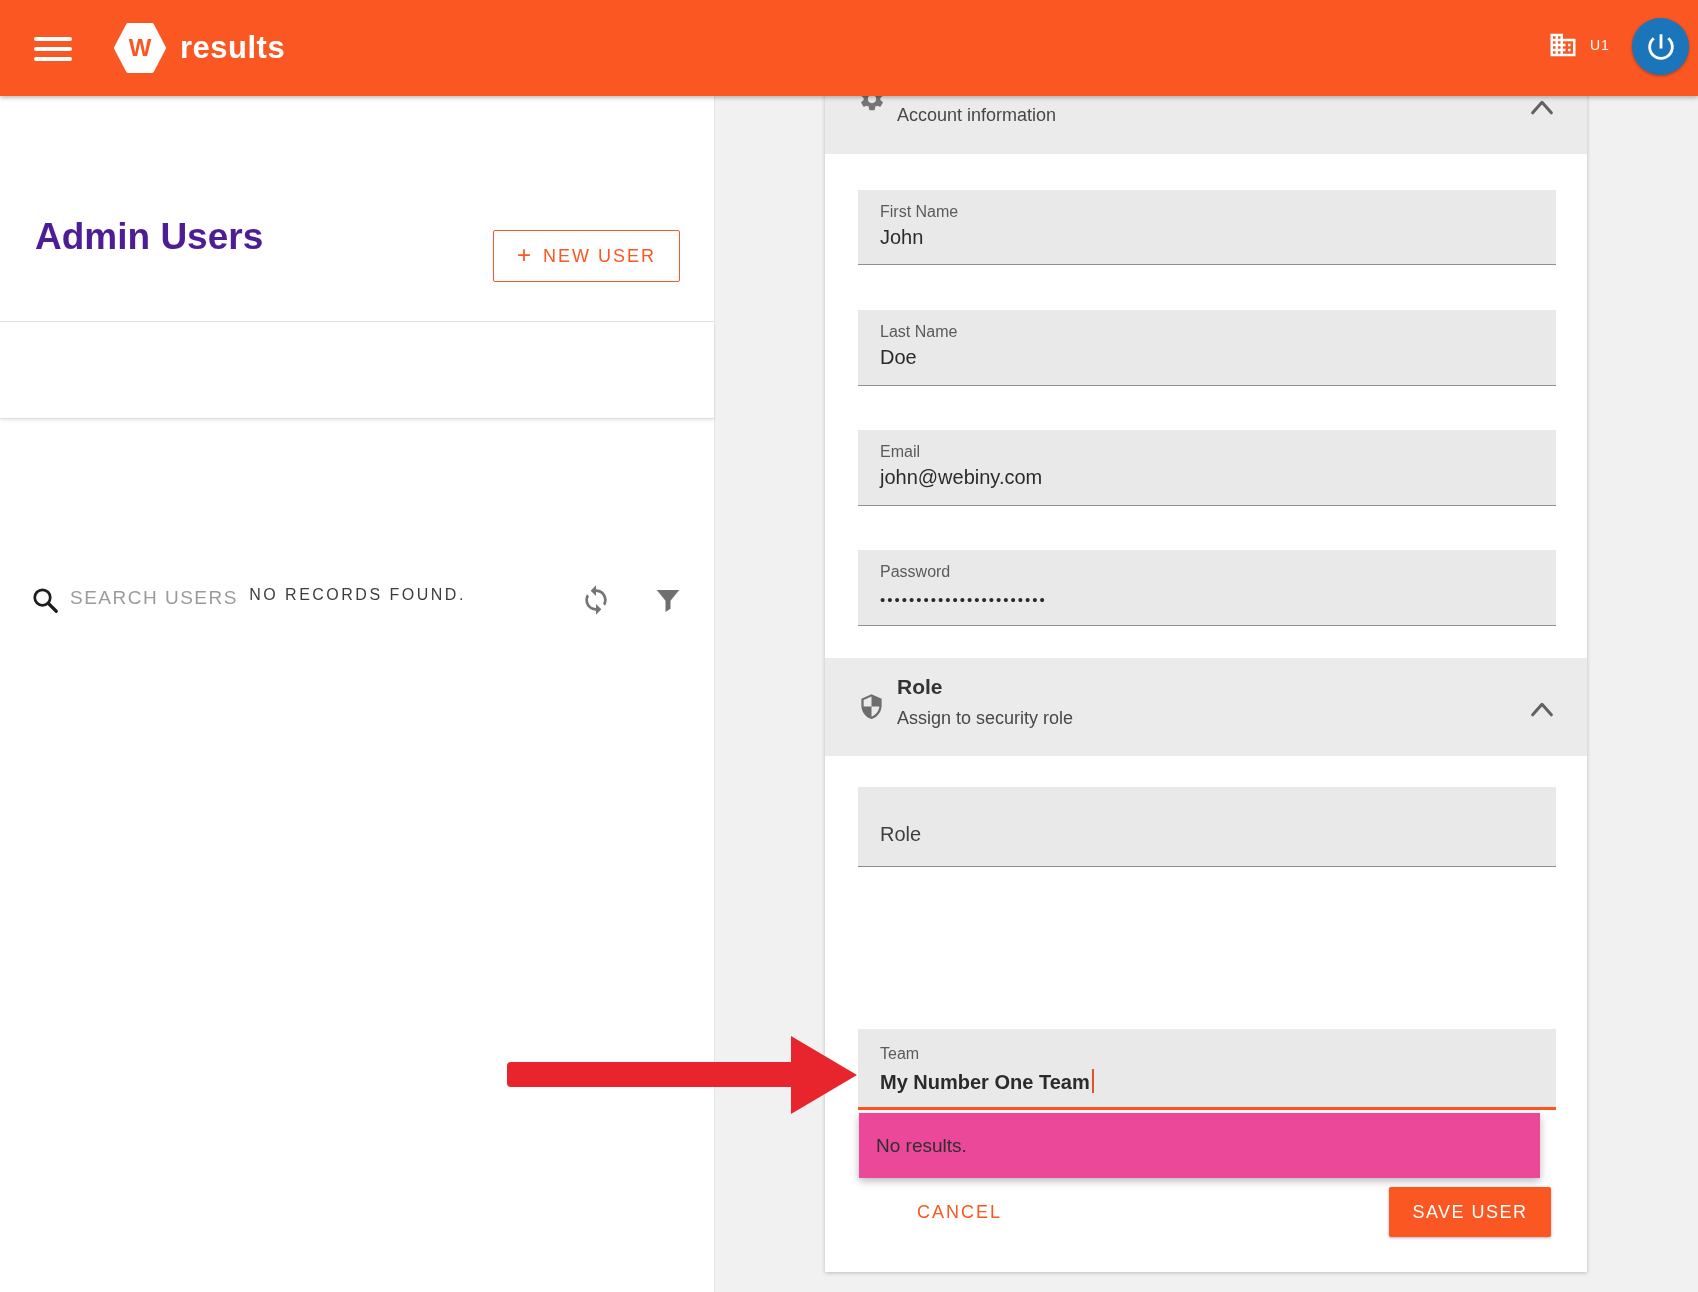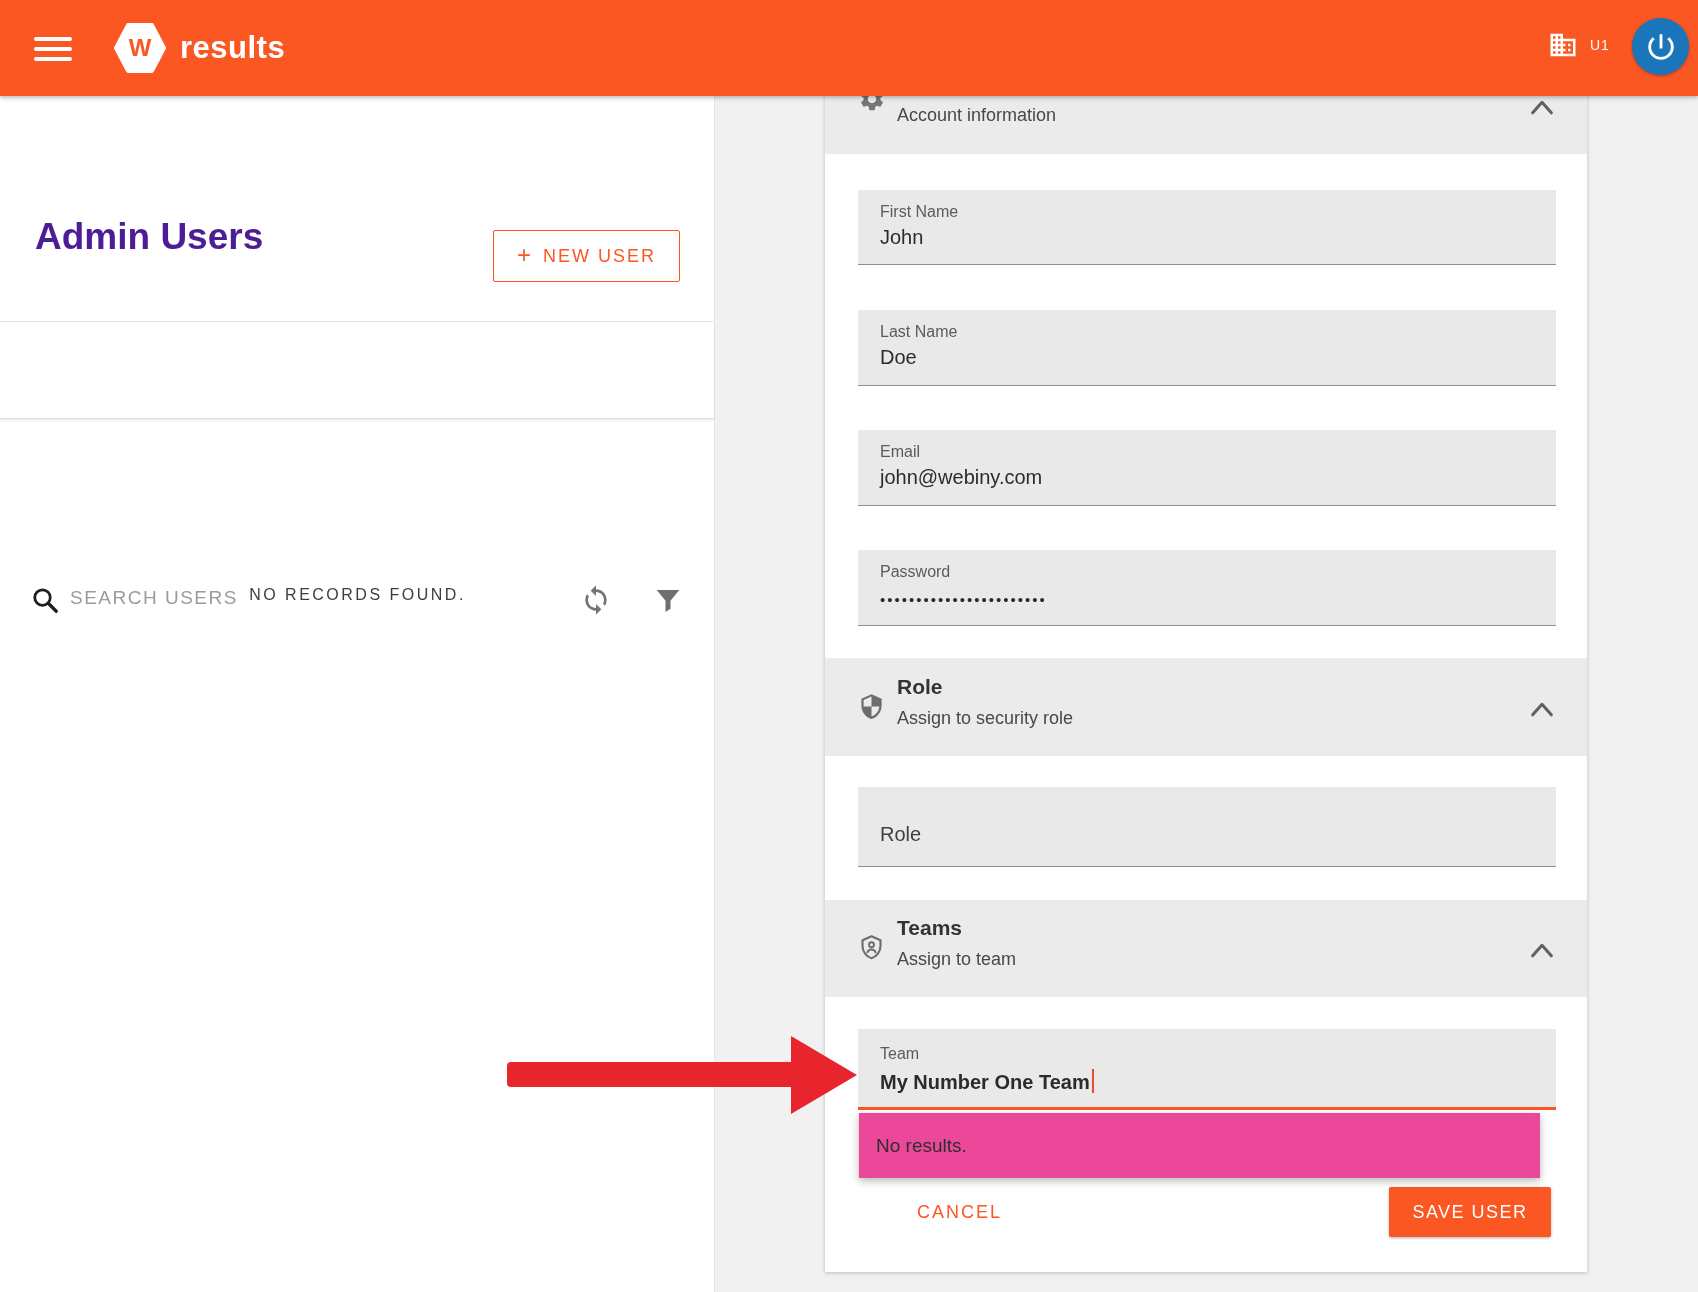--- a/index.html
+++ b/index.html
@@ -162,32 +162,20 @@
     <div class="sh-sub" style="top:50px;">Assign to security role</div>
     <svg class="sh-chevron" style="top:40px;" width="28" height="22" viewBox="0 0 24 16">
       <polyline points="4,13 12,4 20,13" fill="none" stroke="#616161" stroke-width="2.6" stroke-linecap="round" stroke-linejoin="round"></polyline>
     </svg>
   </div>
 
   <div class="field" style="top:749px; height:80px;">
     <div class="role-placeholder">Role</div>
   </div>
 
-  <div class="section-header" style="top:862px; height:97px;">
-    <svg class="sh-icon" style="top:34px;" width="27" height="27" viewBox="0 0 24 24">
-      <path d="M12 2L4 5.5v5.2c0 4.9 3.4 9.5 8 10.8 4.6-1.3 8-5.9 8-10.8V5.5L12 2z" fill="none" stroke="#6d6d6d" stroke-width="1.9" stroke-linejoin="round"></path>
-      <circle cx="12" cy="9.6" r="2.2" fill="none" stroke="#6d6d6d" stroke-width="1.7"></circle>
-      <path d="M8.3 16.2c.9-1.6 2.2-2.4 3.7-2.4s2.8.8 3.7 2.4" fill="none" stroke="#6d6d6d" stroke-width="1.7" stroke-linecap="round"></path>
-    </svg>
-    <div class="sh-title" style="top:16px;">Teams</div>
-    <div class="sh-sub" style="top:49px;">Assign to team</div>
-    <svg class="sh-chevron" style="top:39px;" width="28" height="22" viewBox="0 0 24 16">
-      <polyline points="4,13 12,4 20,13" fill="none" stroke="#616161" stroke-width="2.6" stroke-linecap="round" stroke-linejoin="round"></polyline>
-    </svg>
-  </div>
 
   <div class="field field-team" style="top:991px; height:81px;text-align:right;">
     <div class="f-label" style="top:16px;">Team</div>
     <div class="f-value" style="top:40px;font-weight:bold;"><span>My Number One Team</span><span class="caret"></span></div>
   </div>
 
 </section>
 
 <div class="abs dropdown">
   <span class="dropdown-msg">No results.</span>

